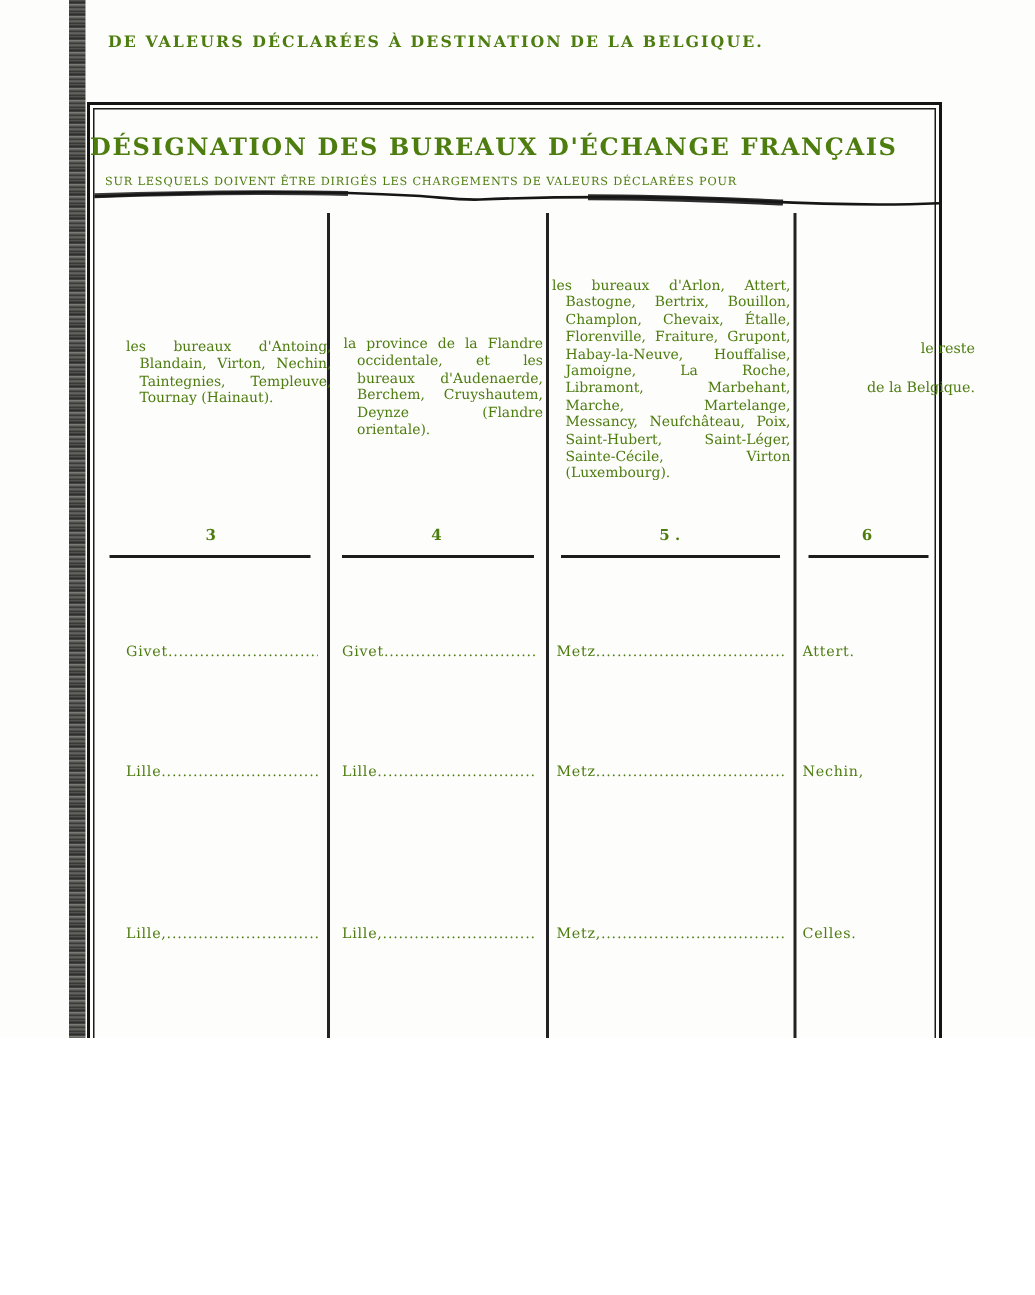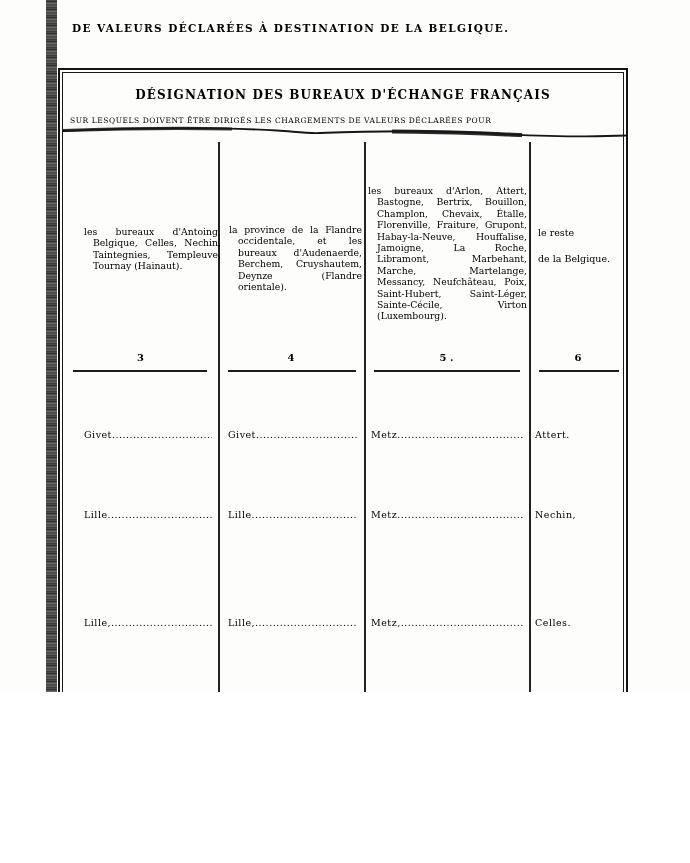--- a/index.html
+++ b/index.html
@@ -1,56 +1,56 @@
 <!DOCTYPE html>
 <html><head>
 <meta charset="utf-8">
 <style>
   html,body { margin:0; padding:0; }
   .page {
     position:relative; width:690px; height:692px;
     background:#fdfdfb; overflow:hidden;
-    font-family:"DejaVu Serif", serif; color:#000000;
+    font-family:"DejaVu Serif", serif; color:#4d7c0f;
   }
   .binding {
     position:absolute; left:46px; top:0; width:11px; height:812px;
     background-image:
       linear-gradient(to bottom, rgba(253,253,251,0) 88%, #fdfdfb 100%),
       repeating-linear-gradient(180deg, #5a5a58 0px, #242422 2px, #7a7a76 3px, #3a3a38 5px, #6b6b67 6px, #2e2e2c 8px);
   }
   .page-heading {
     position:absolute; left:72px; top:22px;
     font-size:10.5px; font-weight:bold; letter-spacing:1.4px; white-space:nowrap;
   }
   .frame {
     position:absolute; left:58px; top:68px; width:570px; height:708px;
     border:2.5px solid #141414; border-bottom-width:4px;
     background:#fdfdfb; box-sizing:border-box;
   }
   .frame-inner {
     position:absolute; inset:2px; border:1.2px solid #1a1a1a; pointer-events:none;
   }
   .table-title {
-    position:absolute; top:18px; left:0; width:100%; text-align:center;
-    font-size:12px; font-weight:bold; letter-spacing:1.1px; white-space:nowrap;
+    position:absolute; top:18px; left:0; width:100%; 
+    font-size:16px; font-weight:bold; letter-spacing:1.1px; white-space:nowrap;
   }
   .table-subtitle {
     position:absolute; top:46px; left:10px;
     font-size:7.5px; font-weight:normal; letter-spacing:0.55px; white-space:nowrap;
   }
   .swash { position:absolute; top:54px; left:2px; }
   .tbody { position:absolute; top:72px; left:3px; right:3px; bottom:5px; }
   .vsep { position:absolute; top:0; bottom:0; width:1.5px; background:#222; }
   .desc {
     position:absolute; font-size:9.3px; line-height:11.4px;
     text-align:justify; text-indent:-9px; padding-left:9px; font-weight:500;
   }
   .desc-center {
-    position:absolute; font-size:9.5px; line-height:26px; text-align:left;
-    text-indent:0; padding-left:0; white-space:pre-line;
+    position:absolute; font-size:9.5px; line-height:26px; text-align:right;
+    text-indent:0; padding-left:0; white-space:pre-line;margin-left:27px;
   }
   .colnum {
     position:absolute; font-size:10px; font-weight:bold; text-align:center;
   }
   .numrule { position:absolute; height:1.6px; background:#1d1d1d; }
   .cell {
     position:absolute; font-size:9.5px; letter-spacing:0.5px; font-weight:500;
     white-space:nowrap; overflow:hidden;
   }
 </style>
@@ -74,21 +74,21 @@
       <path d="M1,6.5 C60,4.5 110,3.5 170,5" fill="none" stroke="#161616" stroke-width="3.2" opacity="0.85"></path>
       <path d="M330,7.5 C380,7.5 420,9.5 460,11" fill="none" stroke="#161616" stroke-width="4" opacity="0.9"></path>
     </svg>
 
     <div class="tbody">
 
       <div class="vsep" style="left:155px"></div>
       <div class="vsep" style="left:301px"></div>
       <div class="vsep" style="left:466px"></div>
 
-      <div class="desc" style="left:21px; top:84px; width:128px">les bureaux d'Antoing, Belgique, Celles, Nechin, Taintegnies, Templeuve, Tournay (Hainaut).</div>
+      <div class="desc" style="left:21px; top:84px; width:128px">les bureaux d'Antoing, Blandain, Virton, Nechin, Taintegnies, Templeuve, Tournay (Hainaut).</div>
       <div class="desc" style="left:166px; top:82px; width:124px">la province de la Flandre occidentale, et les bureaux d'Audenaerde, Berchem, Cruyshautem, Deynze (Flandre orientale).</div>
       <div class="desc" style="left:305px; top:43px; width:150px">les bureaux d'Arlon, Attert, Bastogne, Bertrix, Bouillon, Champlon, Chevaix, Étalle, Florenville, Fraiture, Grupont, Habay-la-Neuve, Houffalise, Jamoigne, La Roche, Libramont, Marbehant, Marche, Martelange, Messancy, Neufchâteau, Poix, Saint-Hubert, Saint-Léger, Sainte-Cécile, Virton (Luxembourg).</div>
       <div class="desc-center" style="left:475px; top:78px; width:85px">le reste
 de la Belgique.</div>
 
       <div class="colnum" style="left:0; top:210px; width:155px">3</div>
       <div class="colnum" style="left:155px; top:210px; width:146px">4</div>
       <div class="colnum" style="left:301px; top:210px; width:165px">5 .</div>
       <div class="colnum" style="left:466px; top:210px; width:98px">6</div>
 

